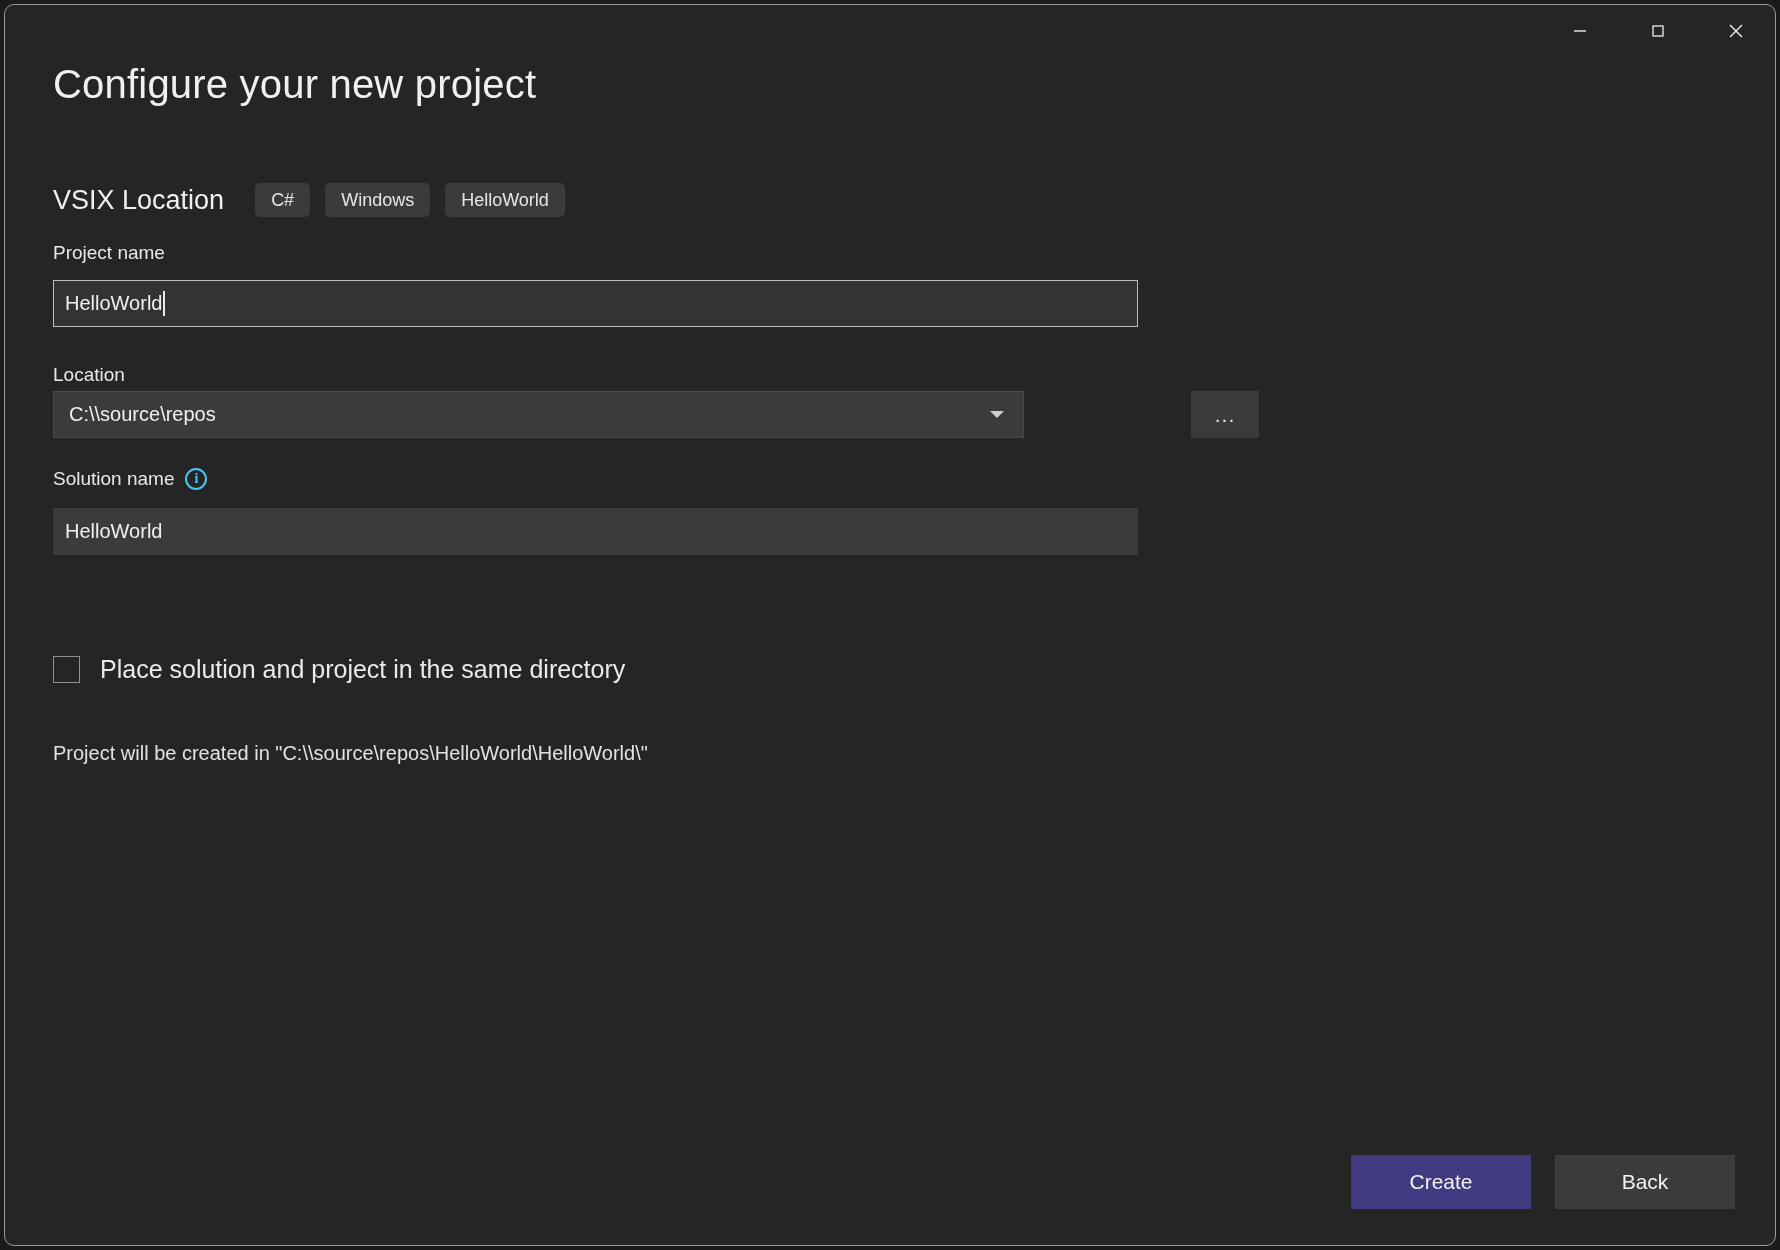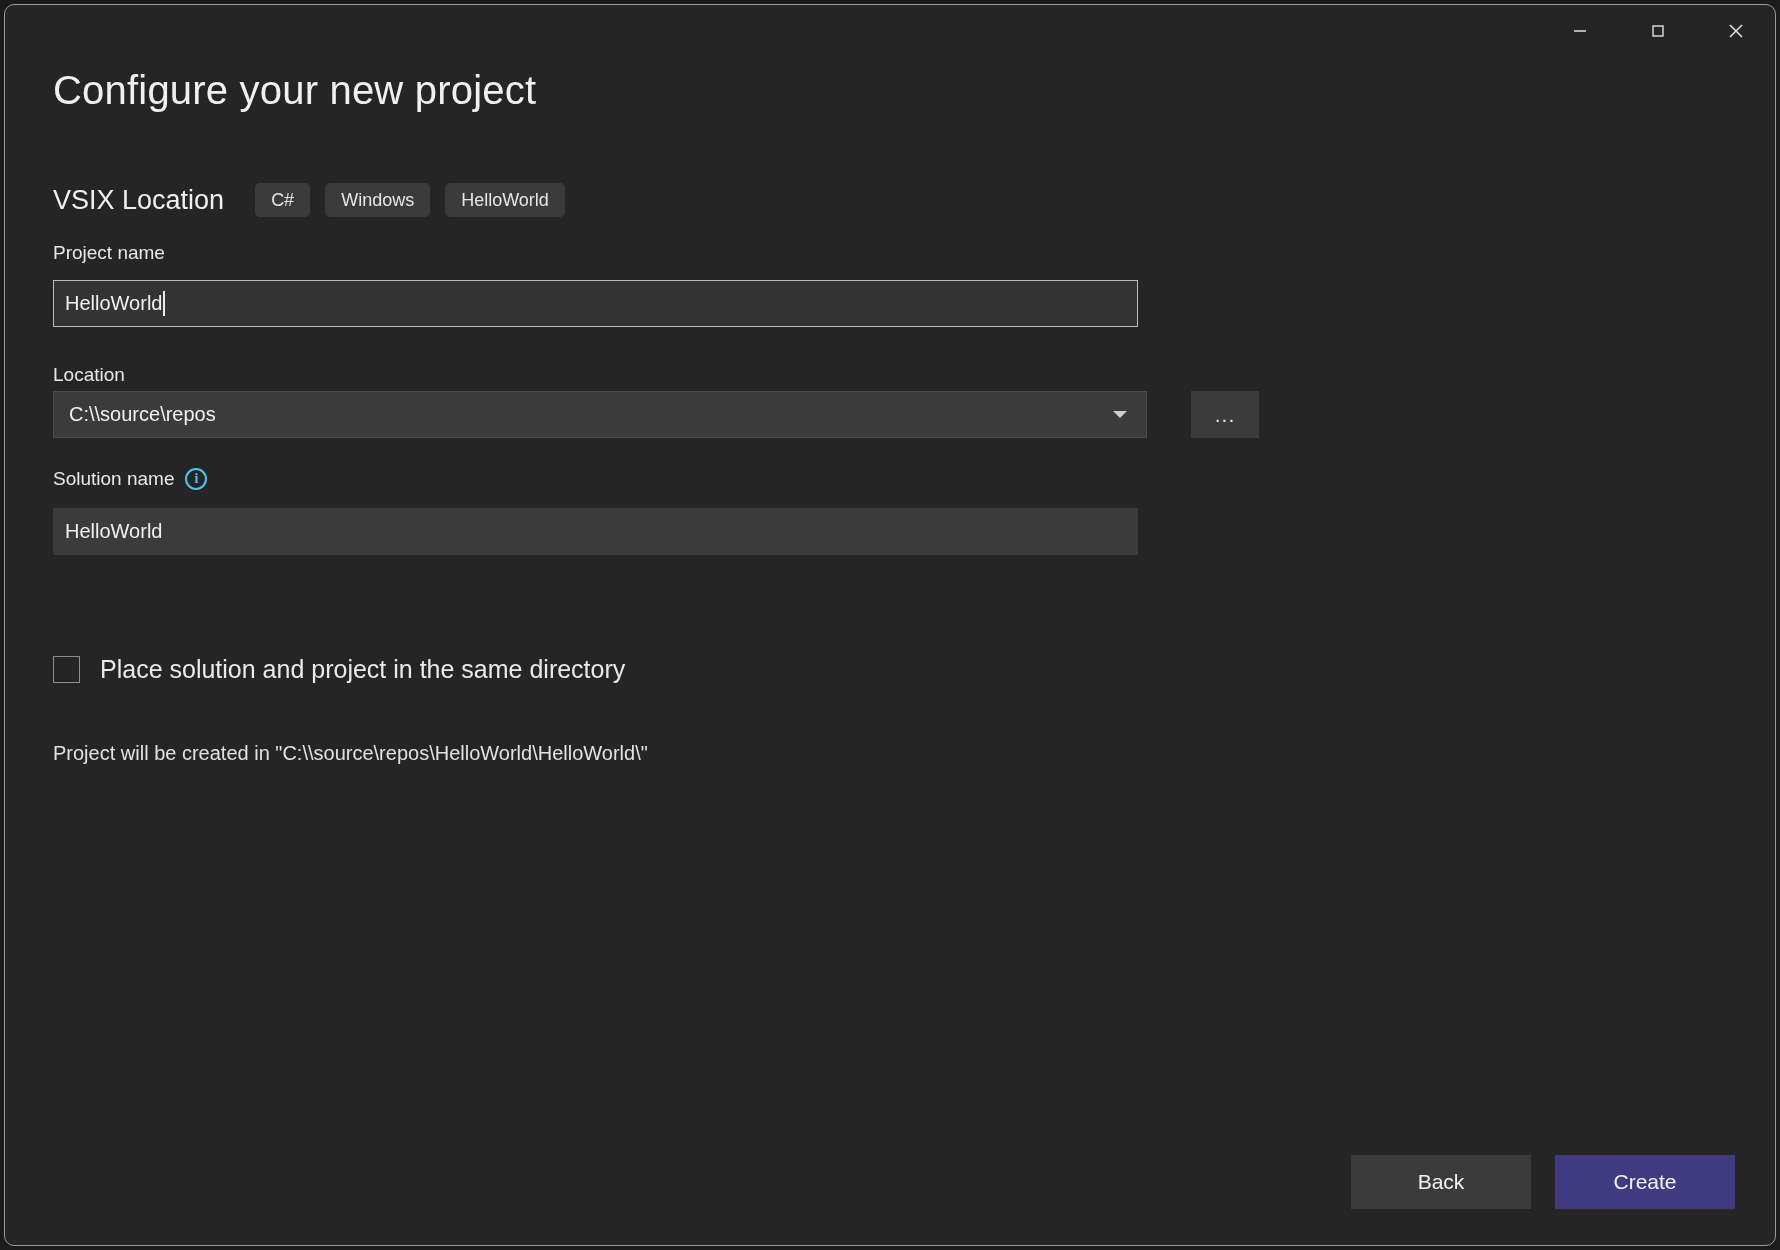--- a/index.html
+++ b/index.html
@@ -45,21 +45,21 @@
     cursor: default;
     border-top-right-radius: 0;
   }
   .winbtn:last-child { border-top-right-radius: 9px; }
   .winbtn svg { display: block; }
 
   
   .page-title {
     position: absolute;
     left: 48px;
-    top: 63px;
+    top: 57px;
     font-size: 40px;
     font-weight: 400;
     color: #f0f0f0;
     letter-spacing: 0.2px;
     white-space: nowrap;
   }
 
   .template-row {
     position: absolute;
     left: 48px;
@@ -150,21 +150,21 @@
     display: inline-block;
     width: 2px;
     height: 25px;
     background: #e9e9e9;
     margin-left: 1px;
   }
 
   .combo {
     position: absolute;
     left: 48px;
-    width: 1094px;
+    width: 971px;
     height: 47px;
     background: #3b3b3c;
     box-sizing: border-box;
     display: flex;
     align-items: center;
     padding: 0 15px;
     font-size: 20px;
     color: #f0f0f0;
     border: 1px solid #4a4a4b;
     cursor: default;
@@ -310,17 +310,17 @@
   </div>
 
   <div class="check-row" style="top:650px">
     <span class="checkbox"></span>
     <span class="check-label">Place solution and project in the same directory</span>
   </div>
 
   <div class="status-text">Project will be created in "C:\\source\repos\HelloWorld\HelloWorld\"</div>
 
   <div class="footer">
+    <div class="btn btn-primary">Create</div>
     <div class="btn btn-secondary">Back</div>
-    <div class="btn btn-primary">Create</div>
   </div>
 
 </div>
 
 </body></html>

